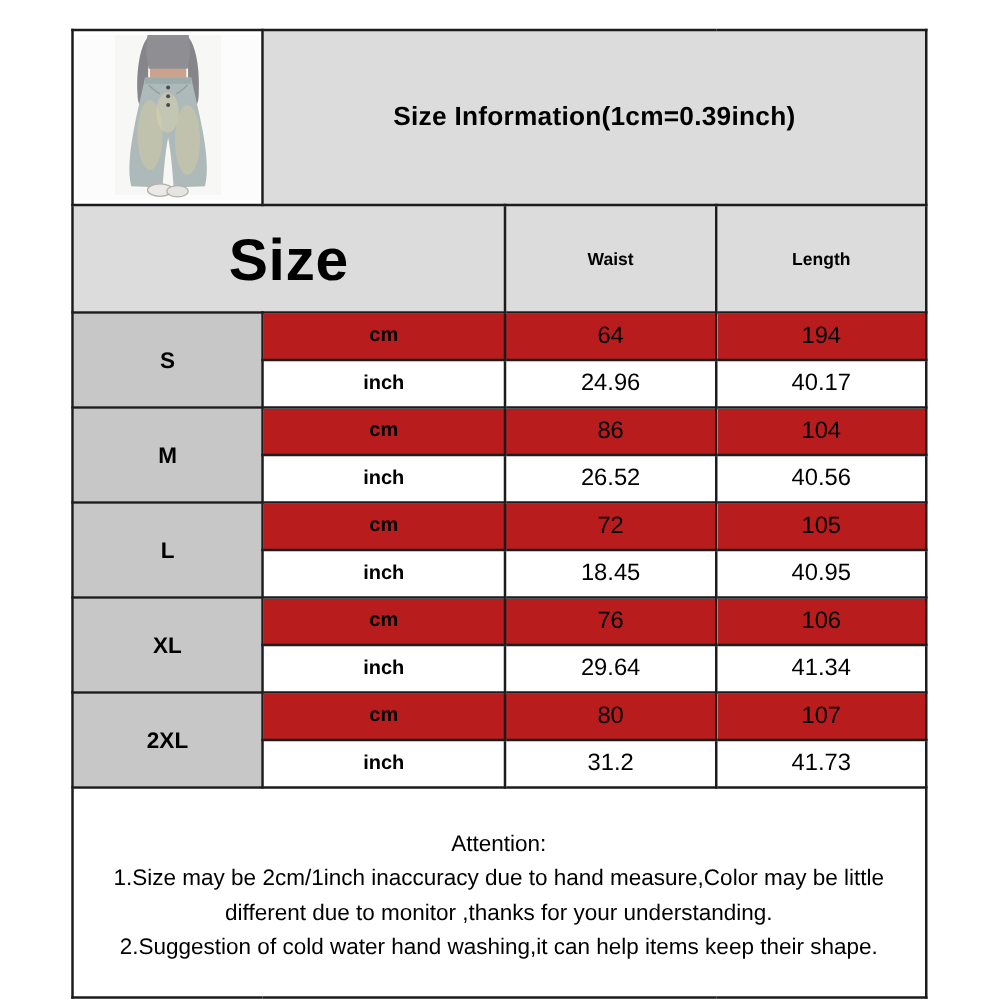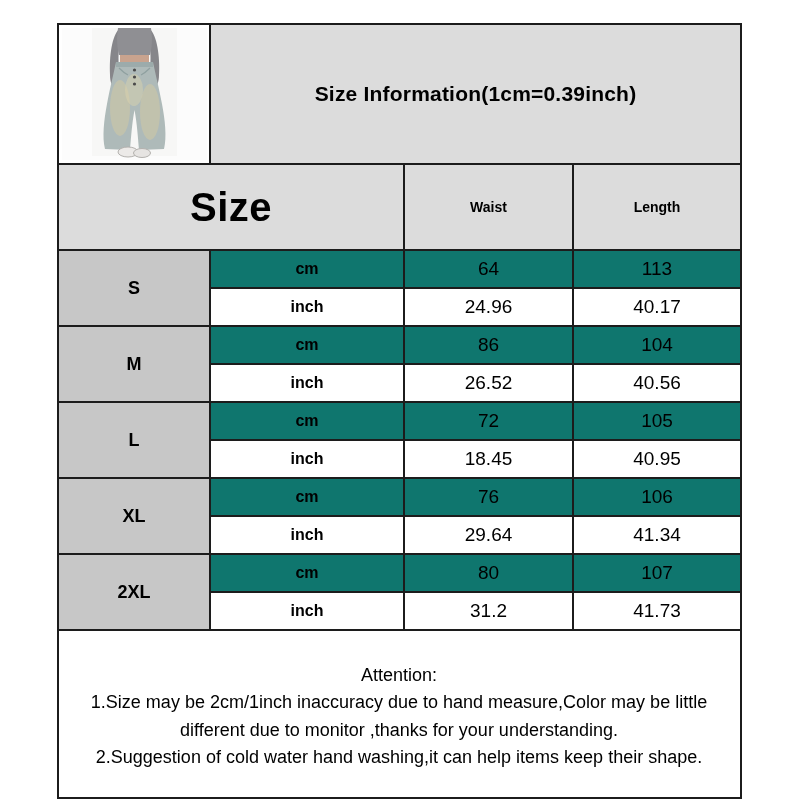--- a/index.html
+++ b/index.html
@@ -33,37 +33,37 @@
   .title-cell {
     background: #dcdcdc;
     font-weight: bold;
     font-size: 21px;
     letter-spacing: 0.2px;
   }
   .size-head-cell {
     background: #dcdcdc;
     height: 86px;
     font-weight: bold;
-    font-size: 40px;
+    font-size: 47px;
     letter-spacing: 0.5px;
   }
   .col-head-cell {
     background: #dcdcdc;
     font-weight: bold;
     font-size: 14px;
   }
   .size-cell {
     background: #c7c7c7;
     font-weight: bold;
     font-size: 18px;
   }
   .unit-cell { font-weight: bold; font-size: 16px; }
   .val-cell  { font-weight: normal; font-size: 19px; }
   tr.row-unit { height: 38px; }
-  tr.cm-row  td.band { background: #0f766e; }
+  tr.cm-row  td.band { background: #b91c1c; }
   tr.inch-row td.band { background: #ffffff; }
 
   .attention-cell {
     background: #ffffff;
     height: 168px;
     text-align: left;
     vertical-align: top;
     padding: 5px 6px 0 5px;
     font-size: 18px;
     line-height: 27.5px;
@@ -126,21 +126,21 @@
   <tr>
     <td class="size-head-cell" colspan="2">Size</td>
     <td class="col-head-cell">Waist</td>
     <td class="col-head-cell">Length</td>
   </tr>
 
   <tr class="row-unit cm-row">
     <td class="size-cell" rowspan="2">S</td>
     <td class="unit-cell band">cm</td>
     <td class="val-cell band">64</td>
-    <td class="val-cell band">113</td>
+    <td class="val-cell band">194</td>
   </tr>
   <tr class="row-unit inch-row">
     <td class="unit-cell band">inch</td>
     <td class="val-cell band">24.96</td>
     <td class="val-cell band">40.17</td>
   </tr>
 
   <tr class="row-unit cm-row">
     <td class="size-cell" rowspan="2">M</td>
     <td class="unit-cell band">cm</td>

